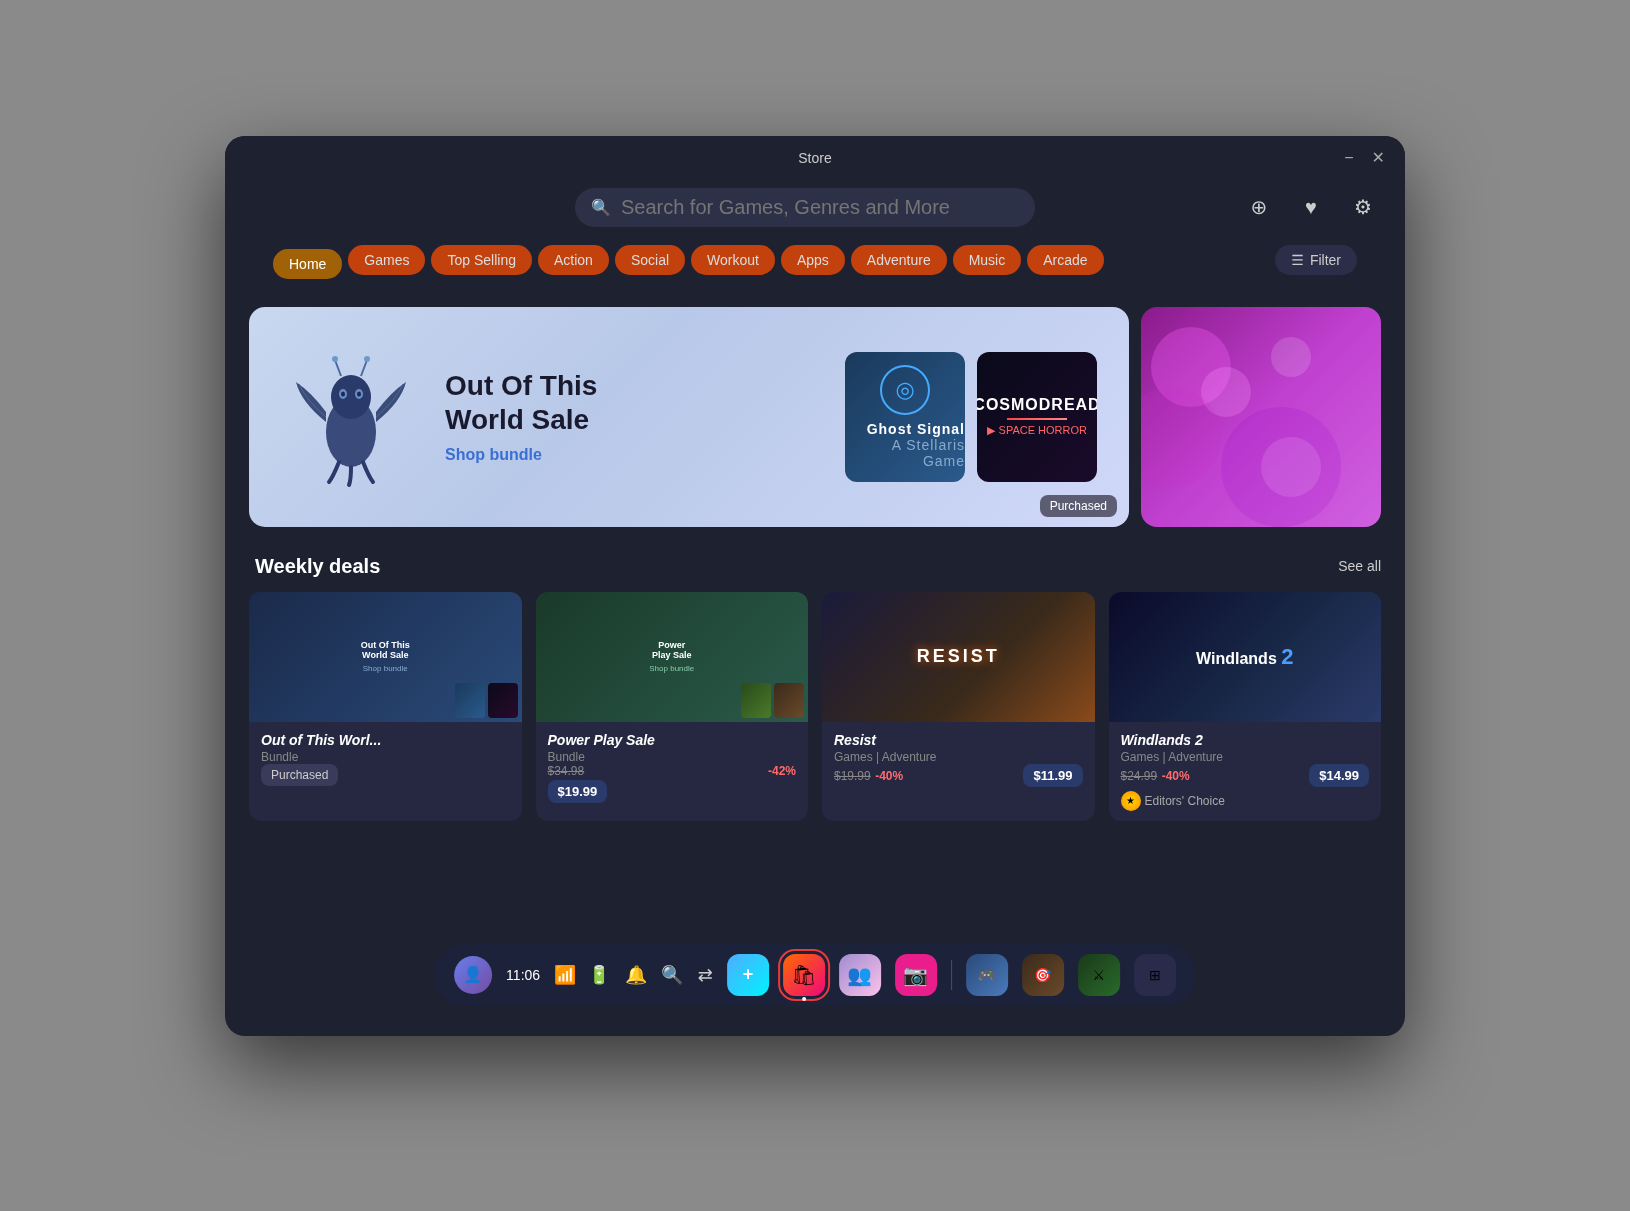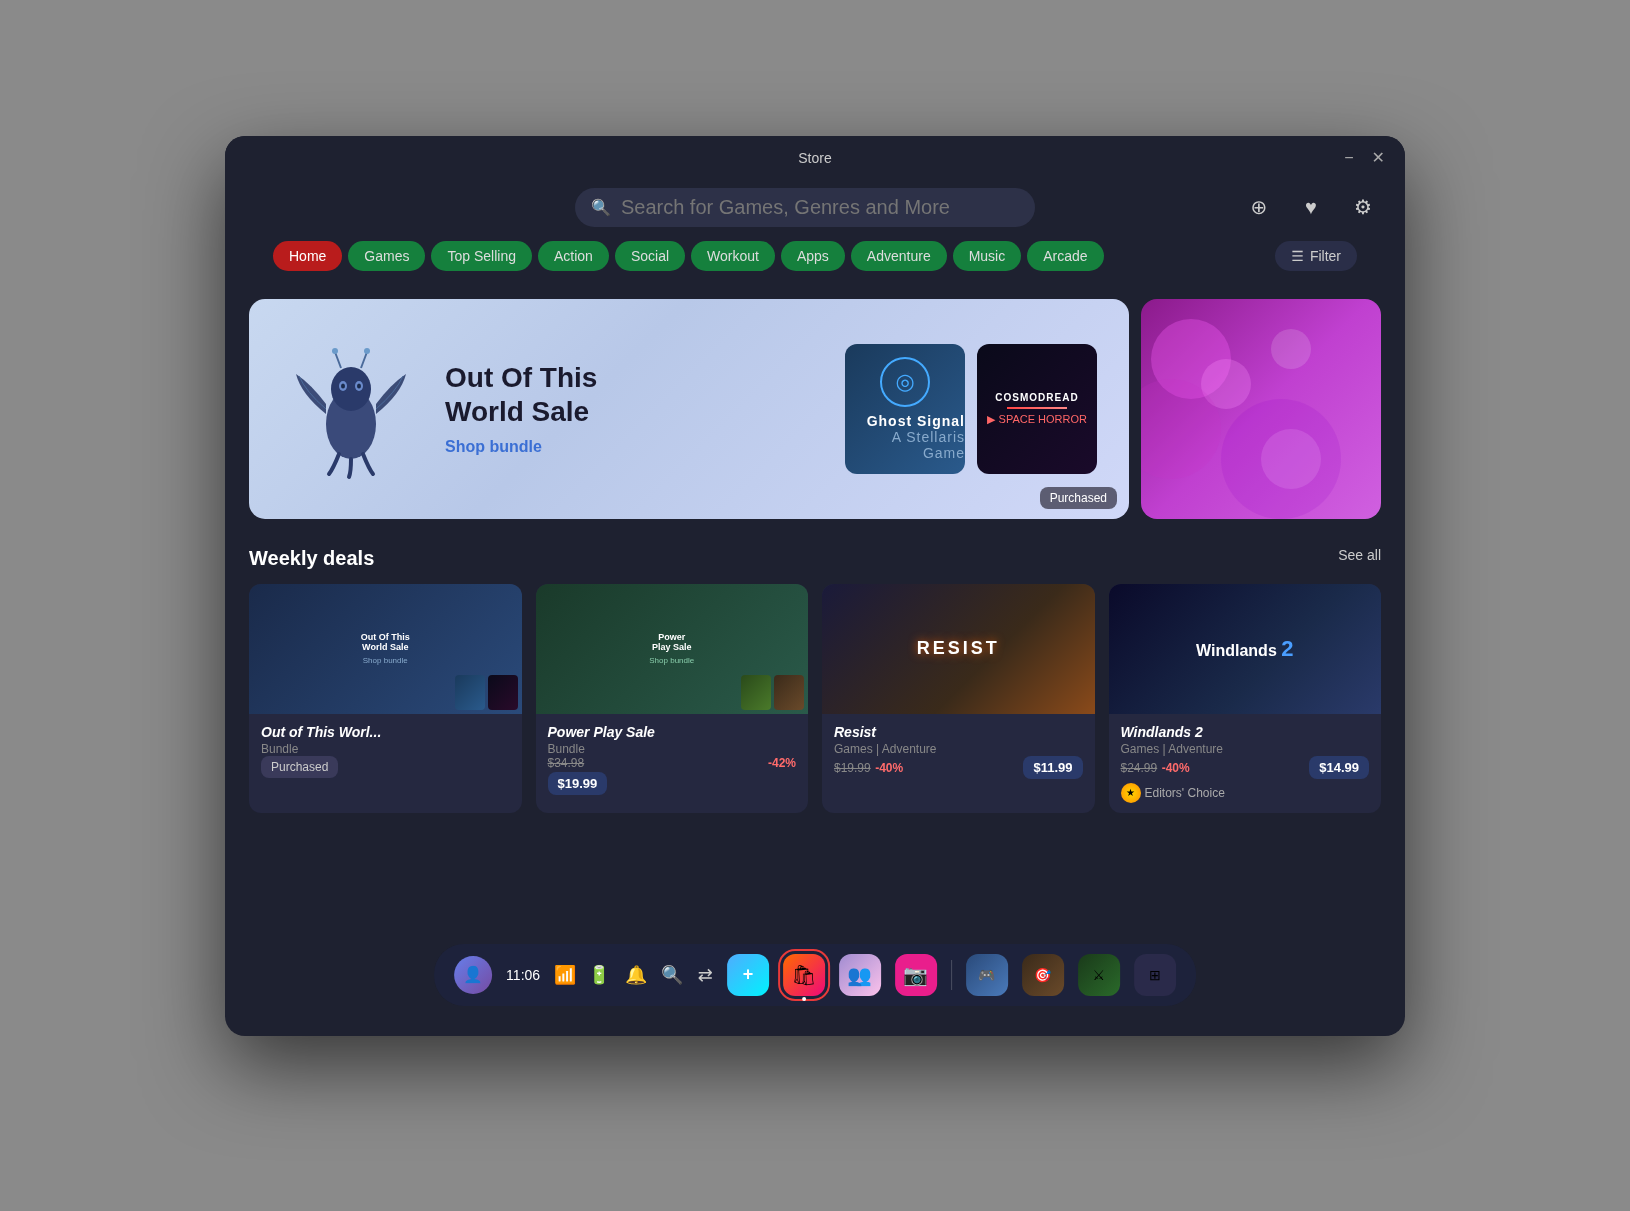--- a/index.html
+++ b/index.html
@@ -116,25 +116,26 @@
       border-radius: 20px;
       font-size: 14px;
       font-weight: 500;
       cursor: pointer;
       white-space: nowrap;
       border: none;
       color: #ccc;
       background: transparent;
     }
     .nav-tab.active {
-      background: #b91c1c;
-      color: #fff;
+      background: #a16207;
+      color: #fff;
+      margin-top: 8px;
     }
     .nav-tab:not(.active) {
-      background: #15803d;
+      background: #c2410c;
       color: #ddd;
     }
     .filter-btn {
       margin-left: auto;
       background: #2a2e48;
       border: none;
       color: #ccc;
       border-radius: 20px;
       padding: 7px 16px;
       font-size: 14px;
@@ -239,23 +240,24 @@
     .hero-side-bubbles {
       width: 100%;
       height: 100%;
       position: absolute;
       top: 0; left: 0;
       overflow: hidden;
     }
     
     .section-header {
       display: flex;
-      align-items: flex-start;
+      align-items: center;
       justify-content: space-between;
       margin-bottom: 14px;
+      margin-left: 6px;
     }
     .section-title {
       font-size: 20px;
       font-weight: 700;
       color: #fff;
     }
     .see-all {
       color: #ccc;
       font-size: 14px;
       cursor: pointer;
@@ -456,21 +458,21 @@
       width: 50px; height: 50px;
       border-radius: 50%;
       border: 2px solid #4af;
       display: flex; align-items: center; justify-content: center;
       color: #4af;
       font-size: 22px;
       margin-bottom: 6px;
     }
     .cosmo-text {
       color: #fff;
-      font-size: 10px;
+      font-size: 16px;
       font-weight: 700;
       text-transform: uppercase;
       letter-spacing: 1px;
       text-align: center;
     }
     .cosmo-line {
       width: 60px; height: 2px;
       background: linear-gradient(90deg, #ff4444, #ff8888);
       margin: 4px auto;
     }

